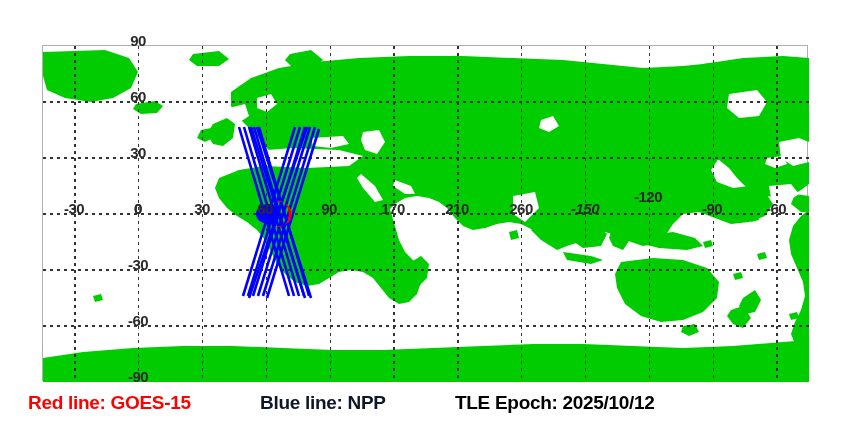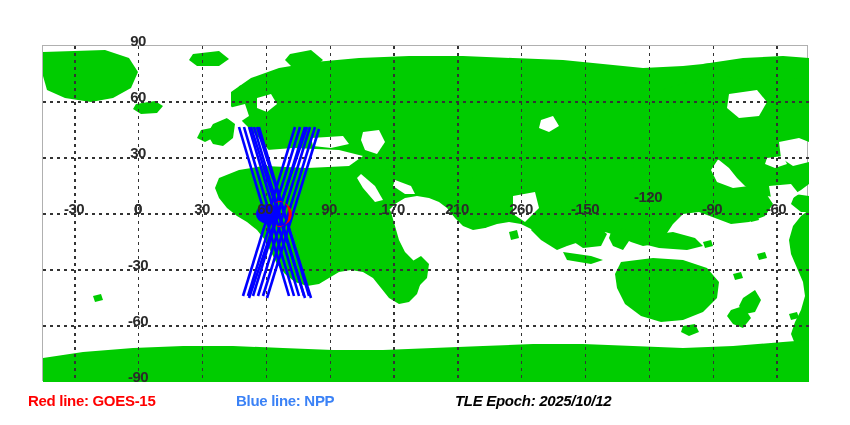--- a/index.html
+++ b/index.html
@@ -33,26 +33,26 @@
     pointer-events:none;
   }
   .tick.lon{transform:translate(-50%,-50%);}
   .tick.lat{transform:translate(-50%,-50%);}
 
   
   #footer{position:absolute;left:0;top:392px;width:850px;height:33px;}
   .legend{
     position:absolute;top:0;
     font-family:"Liberation Sans",sans-serif;
-    font-size:15px;font-weight:bold;
+    font-size:19px;font-weight:bold;
     white-space:nowrap;letter-spacing:-0.3px;
   }
   #legend-red{left:28px;color:#ff0000;}
-  #legend-blue{left:236px;color:#3b82f6;text-align:center;}
-  #legend-epoch{left:455px;color:#000000;font-style:italic;}
+  #legend-blue{left:260px;color:#0f172a;text-align:center;}
+  #legend-epoch{left:455px;color:#000000;}
 </style>
 </head>
 <body>
 
 <div id="page">
 
   <div id="map-frame">
     <svg id="map-svg" viewBox="0 0 766 336" preserveAspectRatio="none">
 
       <g id="land-layer" fill="#00cc00" stroke="none">
@@ -203,21 +203,21 @@
   </div>
 
   <div class="tick lon" style="left:74px;top:208px;">-30</div>
   <div class="tick lon" style="left:138px;top:208px;">0</div>
   <div class="tick lon" style="left:202px;top:208px;">30</div>
   <div class="tick lon" style="left:265px;top:208px;">60</div>
   <div class="tick lon" style="left:329px;top:208px;">90</div>
   <div class="tick lon" style="left:393px;top:208px;">170</div>
   <div class="tick lon" style="left:457px;top:208px;">210</div>
   <div class="tick lon" style="left:521px;top:208px;">260</div>
-  <div class="tick lon" style="left:585px;top:208px;">-150</div>
+  <div class="tick lon" style="left:585px;top:208px;font-style:italic;">-150</div>
   <div class="tick lon" style="left:648px;top:196px;">-120</div>
   <div class="tick lon" style="left:712px;top:208px;">-90</div>
   <div class="tick lon" style="left:776px;top:208px;">-60</div>
 
   <div class="tick lat" style="left:138px;top:40px;">90</div>
   <div class="tick lat" style="left:138px;top:96px;">60</div>
   <div class="tick lat" style="left:138px;top:152px;">30</div>
   <div class="tick lat" style="left:138px;top:208px;">0</div>
   <div class="tick lat" style="left:138px;top:264px;">-30</div>
   <div class="tick lat" style="left:138px;top:320px;">-60</div>

